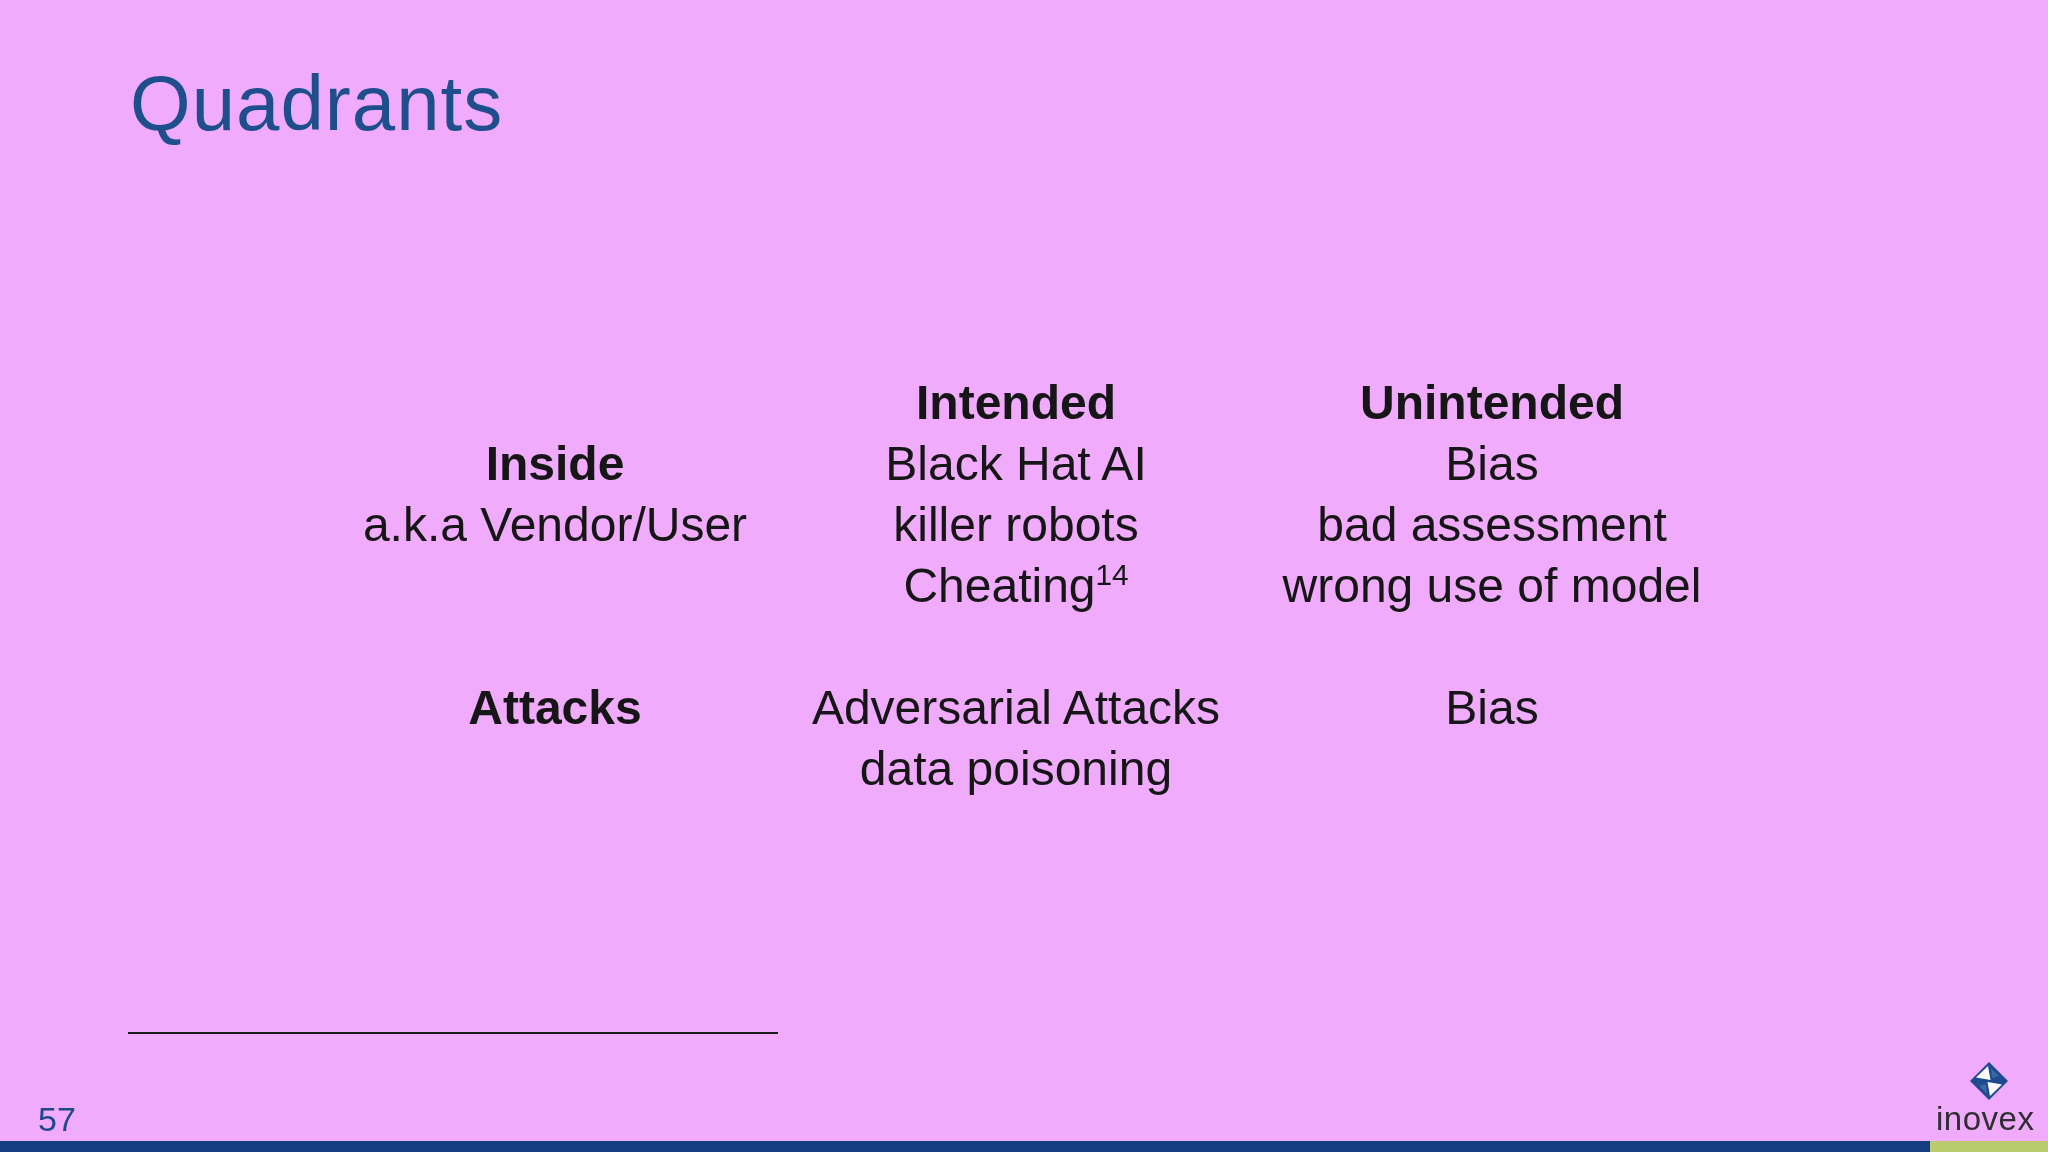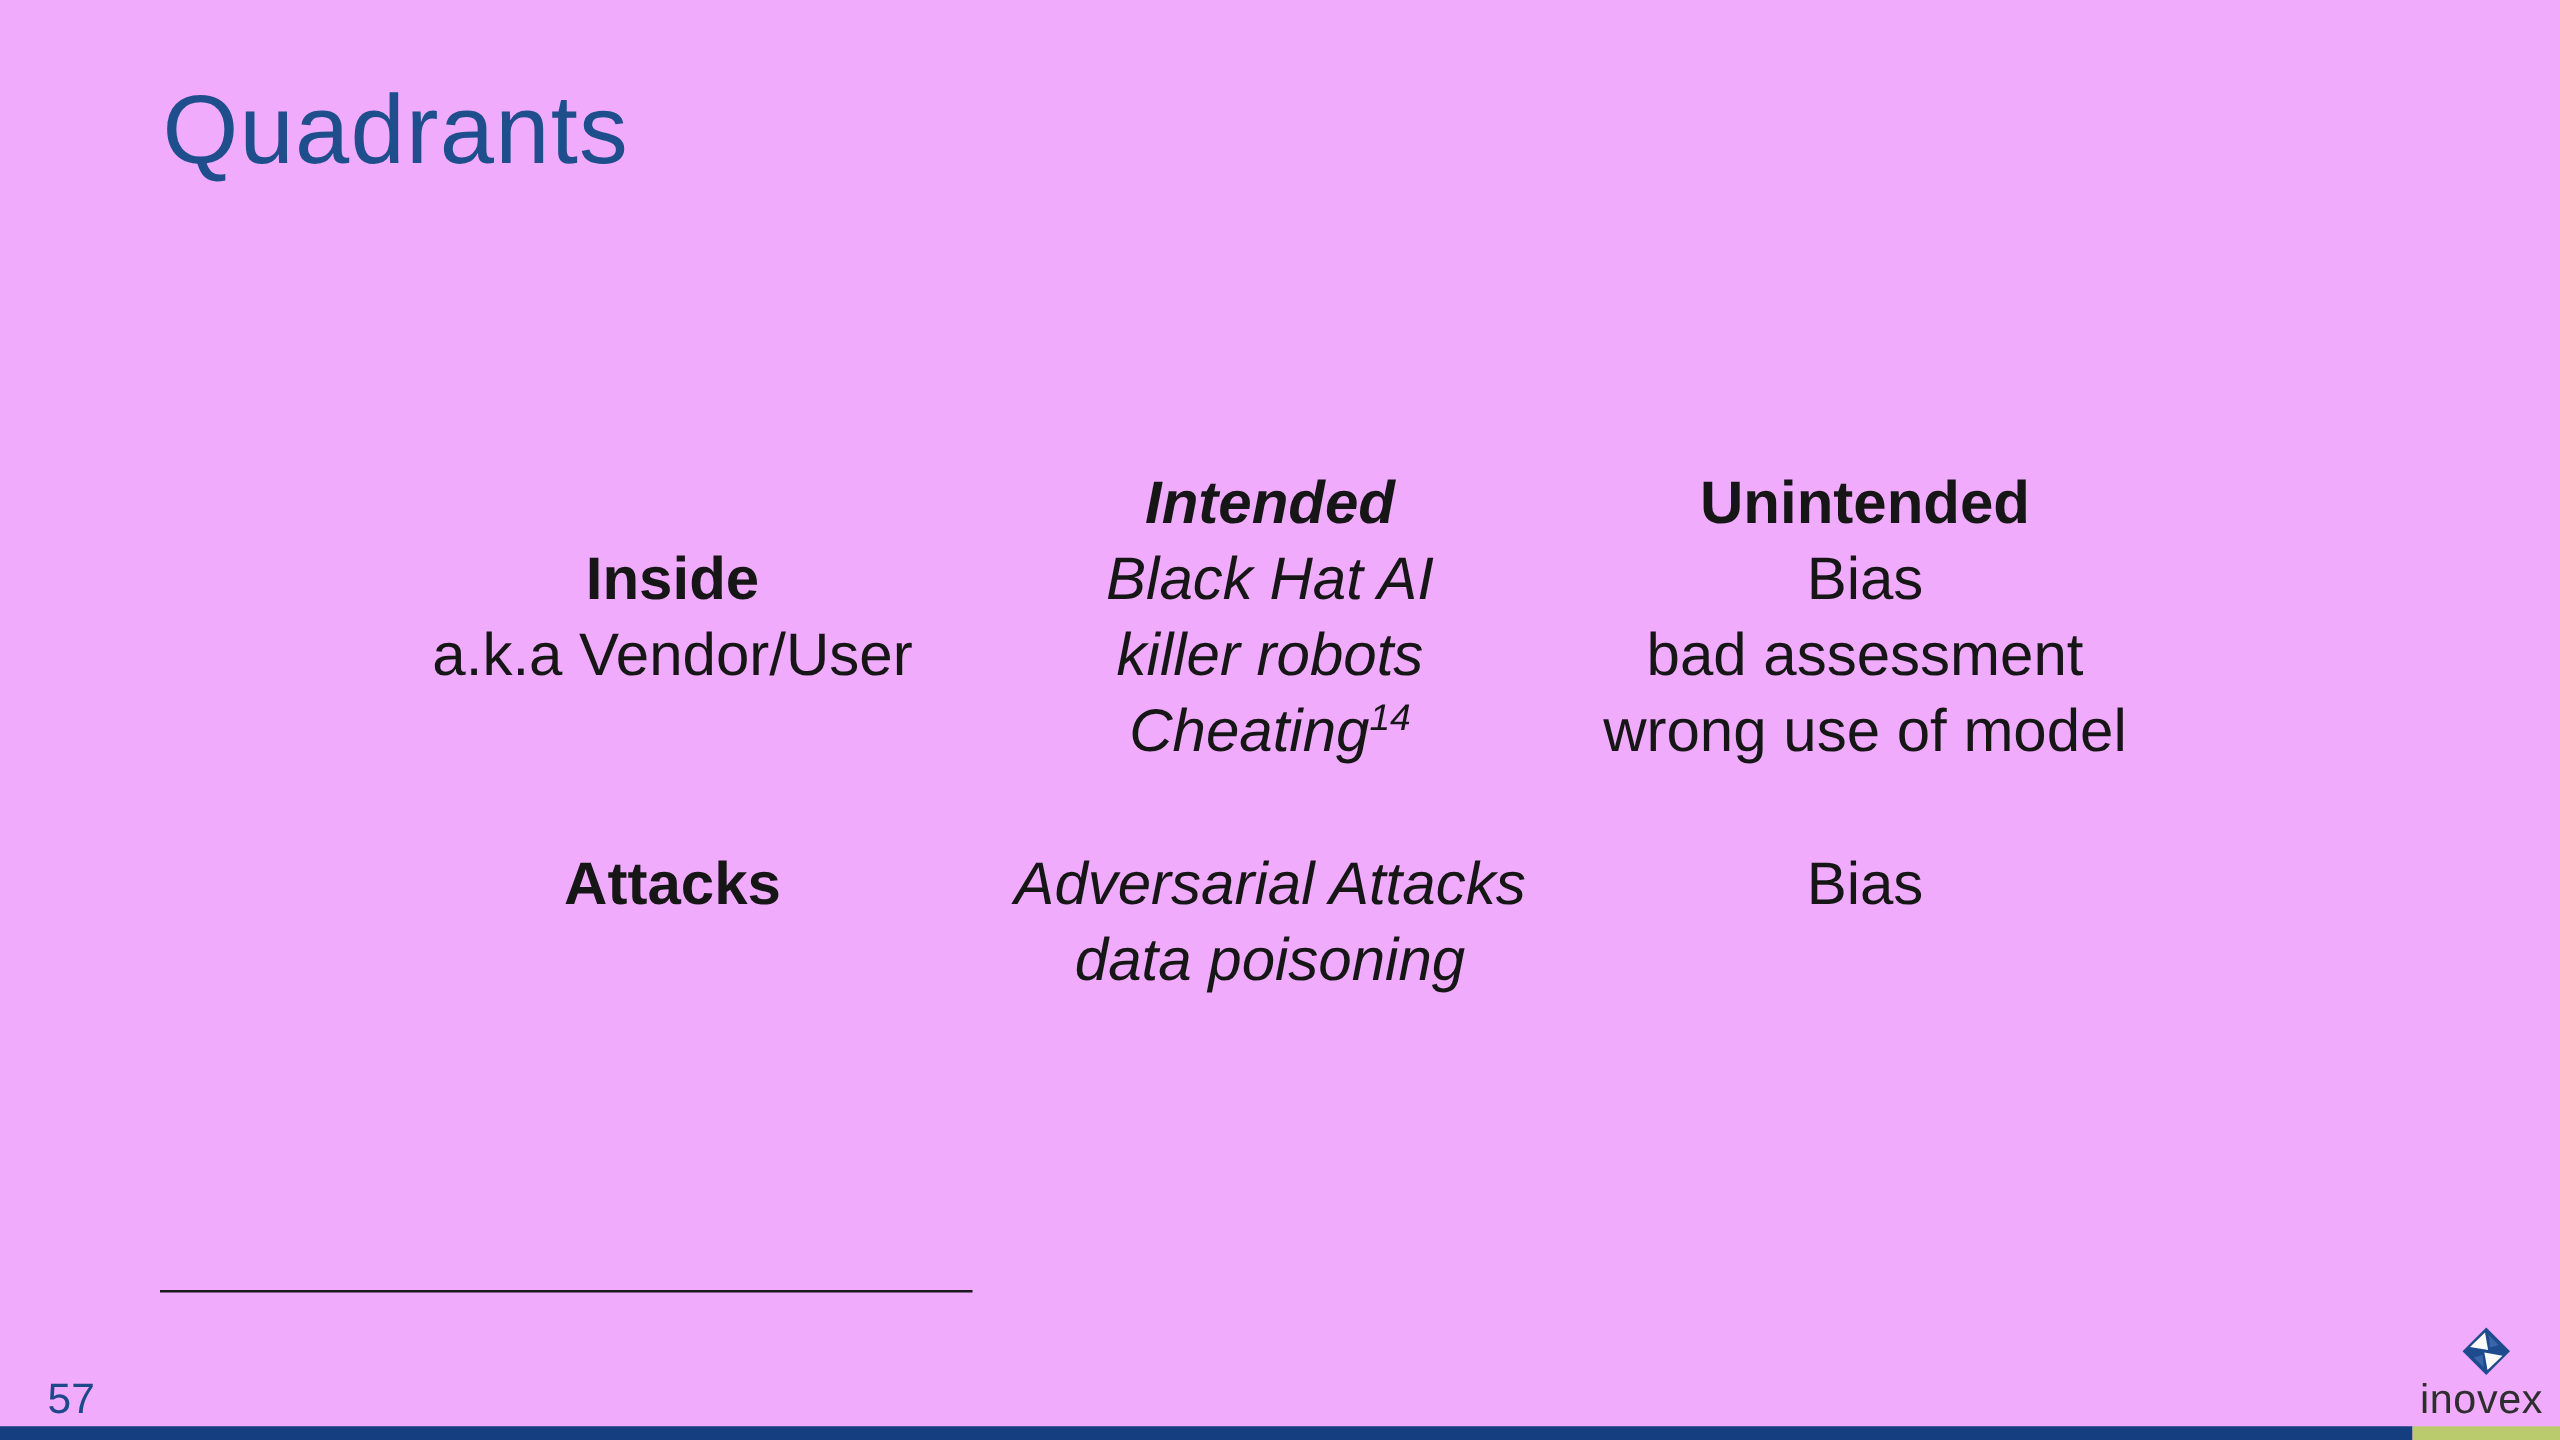--- a/index.html
+++ b/index.html
@@ -41,22 +41,22 @@
   .qcol .line {
     height: 61px;
     white-space: nowrap;
   }
   .qcol .bold { font-weight: 700; }
   .qcol sup {
     font-size: 62%;
     vertical-align: super;
     line-height: 0;
   }
-  .col-rowheaders { left: 308px; }
-  .col-intended   { left: 786px; font-style: italic; }
+  .col-rowheaders { left: 325px; }
+  .col-intended   { left: 786px; }
   .col-unintended { left: 1262px; }
   
   .footnote-rule {
     position: absolute;
     left: 128px;
     top: 1032px;
     width: 650px;
     height: 2px;
     background: #1b1b1b;
   }

